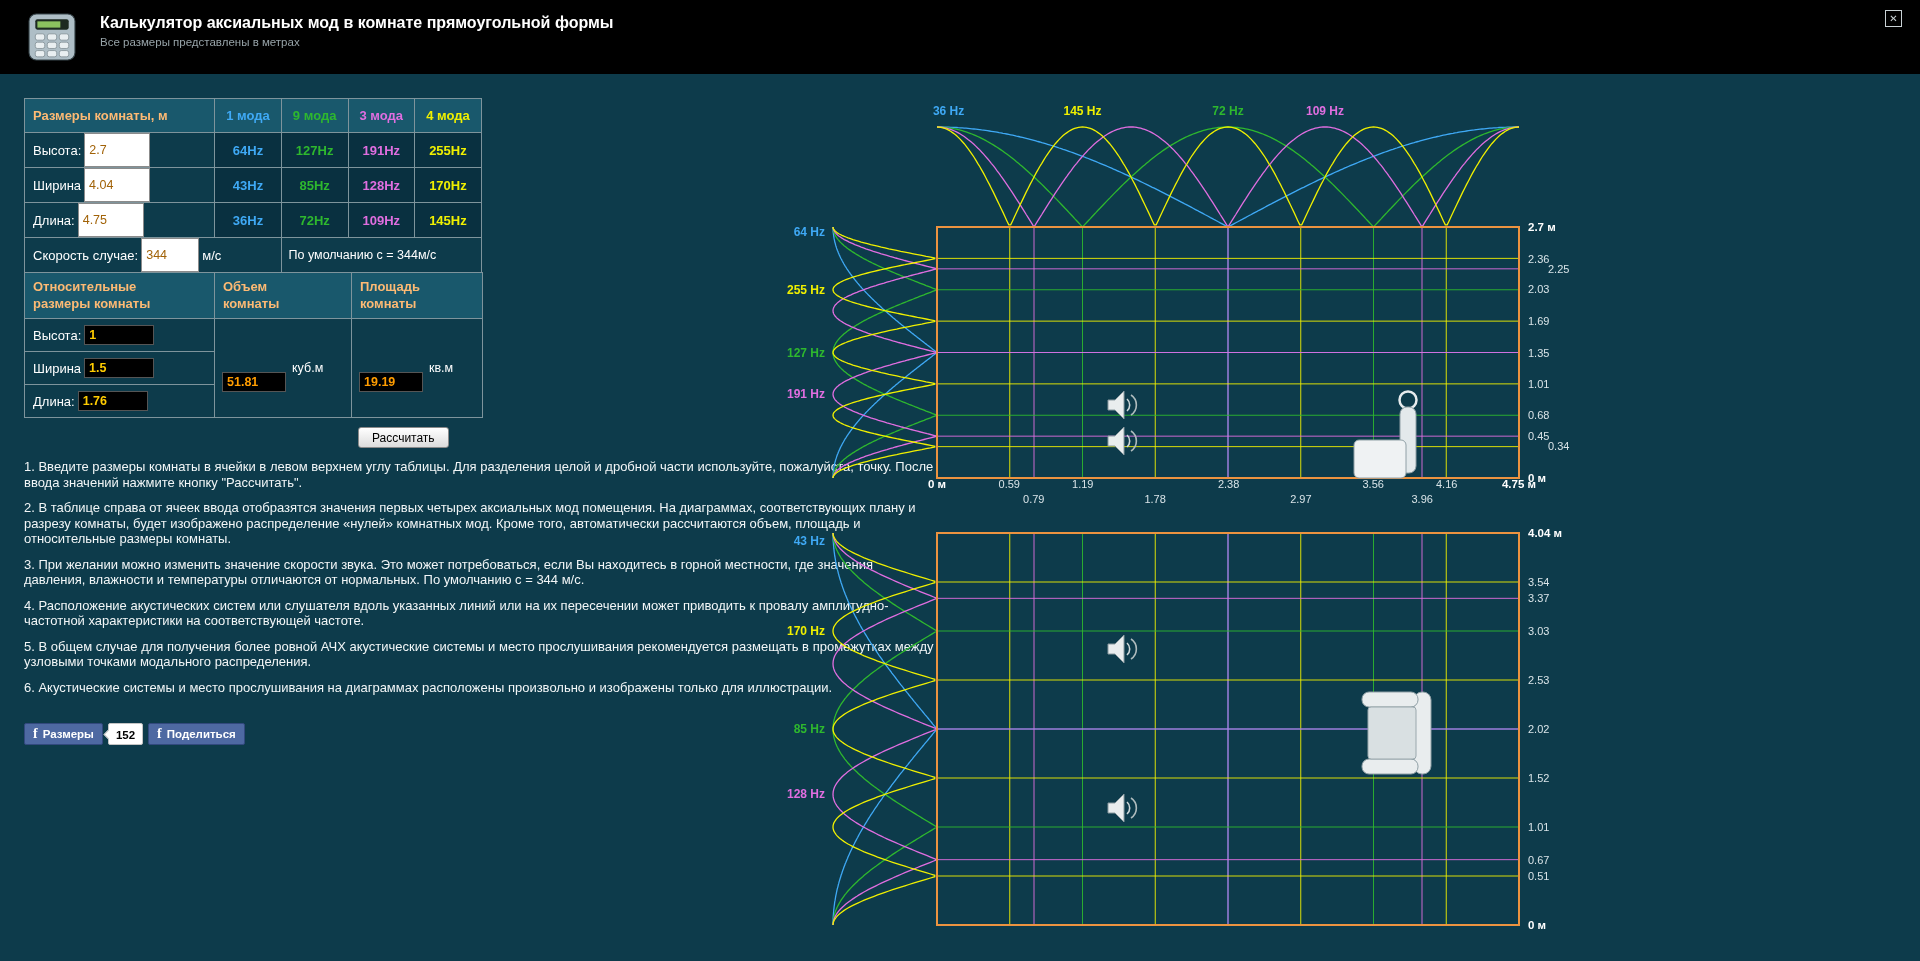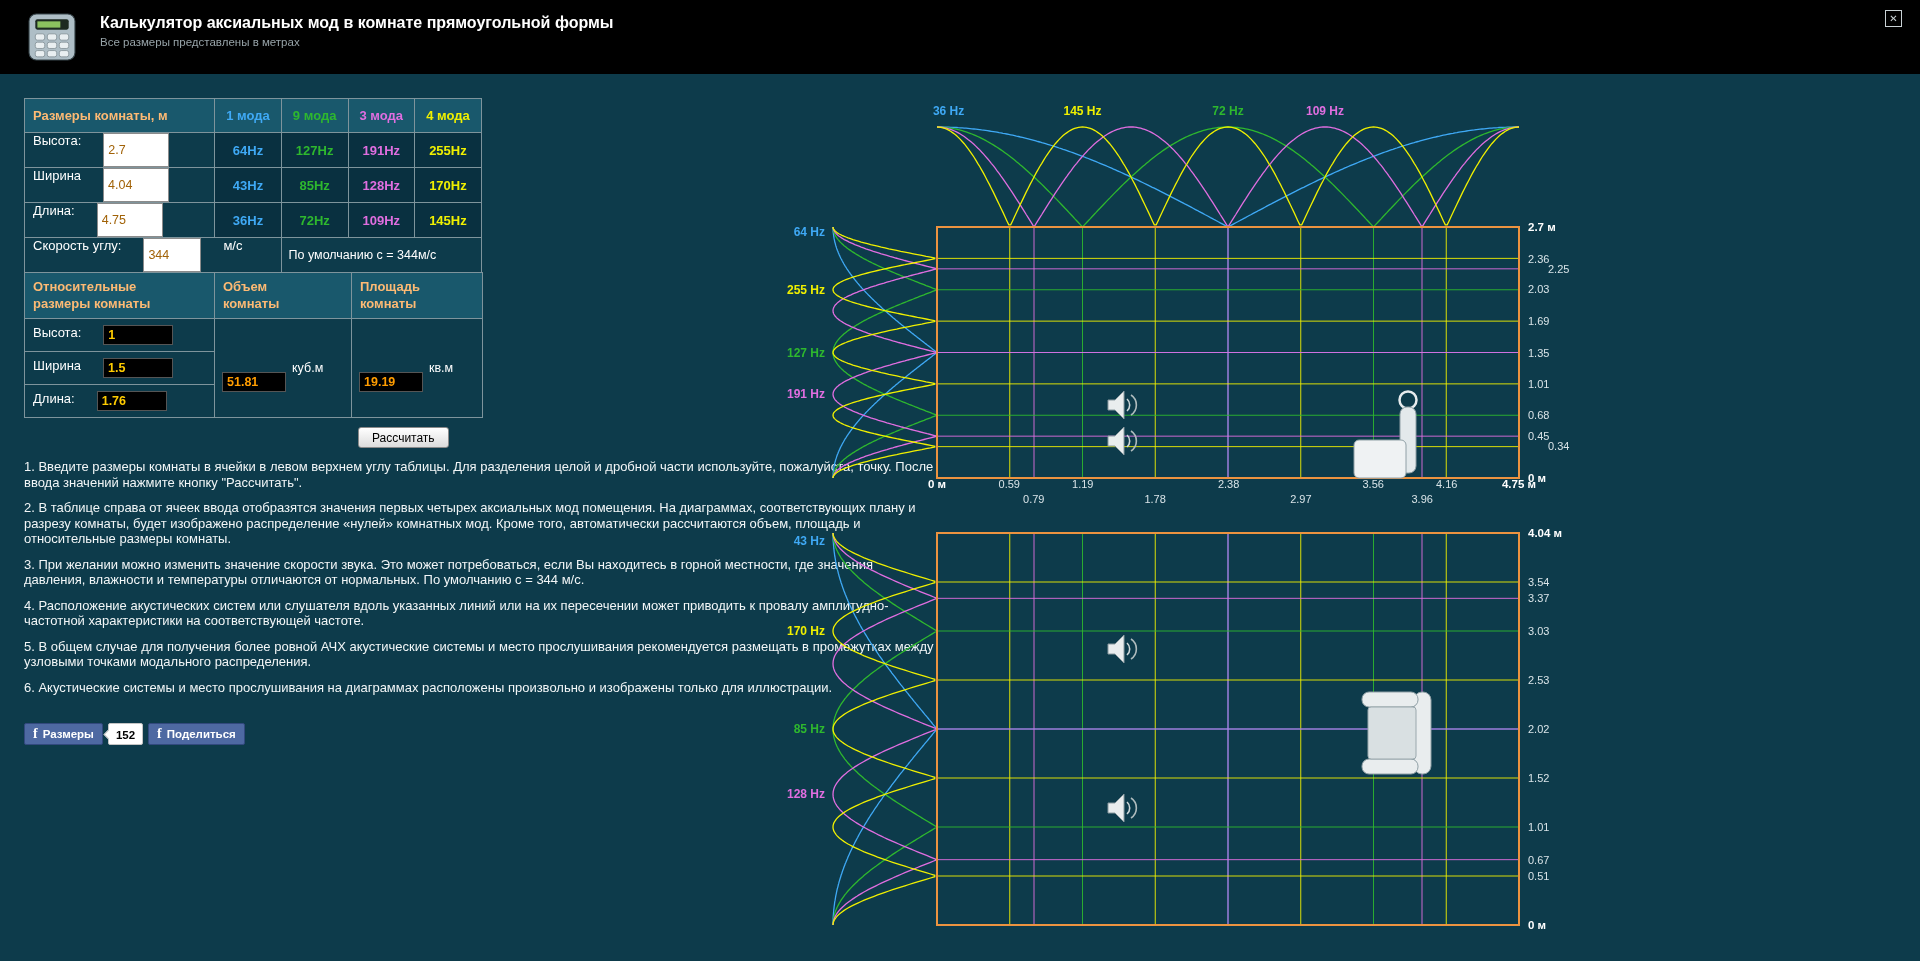--- a/index.html
+++ b/index.html
@@ -29,21 +29,21 @@
   .left-panel{position:absolute;left:24px;top:98px;width:458px;}
   table{border-collapse:collapse;table-layout:fixed;width:458px;}
   td,th{border:1px solid var(--border);padding:0;overflow:hidden;}
   .t1 tr{height:33px}
   .t1 tr.hdr-row{height:34px}
   th{background:var(--hdrbg);font-size:13px;font-weight:bold;color:#fdba74;}
   th.dims{text-align:left;padding-left:8px;}
   th.mode{text-align:center;}
   .mc0{color:var(--m0)} .mc1{color:var(--m1)} .mc2{color:var(--m2)} .mc3{color:var(--m3)}
   td.lbl{padding-left:8px;font-size:13px;}
-  td.lbl .row{display:flex;gap:22px;}
+  td.lbl .row{display:flex;align-items:center;gap:3px;}
   td.freq{background:var(--cellbg);text-align:center;font-weight:bold;font-size:13px;}
   input.win{width:66px;height:20px;border:1px solid #8b8b8b;background:#fff;color:#a16207;
     font-family:"Liberation Sans",sans-serif;font-size:12.5px;padding:16px 4px;}
   input.bin{width:70px;height:20px;border:1px solid #555;background:#000;color:#ffcc00;
     font-family:"Liberation Sans",sans-serif;font-size:12.5px;font-weight:bold;padding:0 4px;}
   input.oin{color:#ff9d00;width:64px;margin-top:28px;}
   td.note{font-size:12.5px;padding-left:7px;}
   .t2{margin-top:-1px;}
   .t2 th{height:46px;text-align:left;vertical-align:middle;padding:3px 0 3px 8px;line-height:1.25;}
   .t2 th .wrap{display:inline-block;}
@@ -159,21 +159,21 @@
       </div>
           </td>
       <td class="freq mc0">36Hz</td>
       <td class="freq mc1">72Hz</td>
       <td class="freq mc2">109Hz</td>
       <td class="freq mc3">145Hz</td>
     </tr>
     <tr>
       <td class="lbl" colspan="2">
             <div class="row">
-        <span>Скорость углу:</span>
+        <span>Скорость случае:</span>
         <input class="win" style="width: 58px;" value="344">
         <span>м/с</span>
       </div>
           </td>
       <td class="note" colspan="3">По  умолчанию с = 344м/с</td>
     </tr>
   </tbody>
     </table>
 
   <table class="t2">

